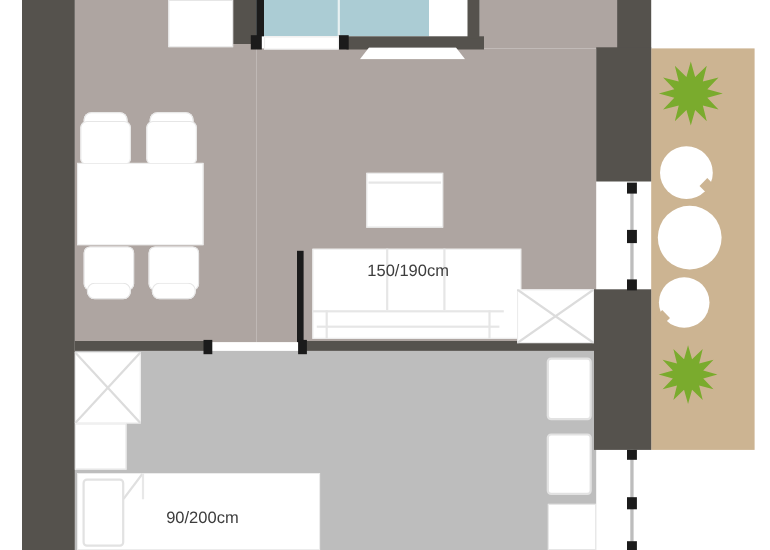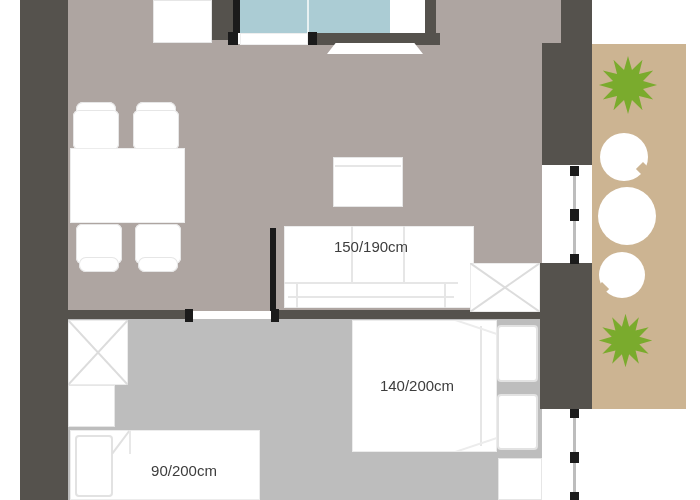--- a/index.html
+++ b/index.html
@@ -136,37 +136,27 @@
 
   <div class="abs furn-noline" style="left:68px;top:320px;width:60px;height:65px;">
     <svg width="60" height="65">
         <rect x="0.5" y="0.5" width="59" height="64" fill="none" stroke="#ececec"></rect>
         <line x1="0" y1="0" x2="60" y2="65" stroke="#dcdcdc" stroke-width="2"></line>
         <line x1="60" y1="0" x2="0" y2="65" stroke="#dcdcdc" stroke-width="2"></line>
       </svg>
   </div>
   <div class="abs furn" style="left:68px;top:385px;width:47px;height:42px;"></div>
 
-  <div class="abs furn-noline" style="left:70px;top:430px;width:190px;height:70px;box-shadow:0 0 0 1px #ececec inset;">
+  <div class="abs furn-noline" style="left:70px;top:430px;width:221px;height:70px;box-shadow:0 0 0 1px #ececec inset;">
     <div class="pillow" style="left:5px;top:5px;width:38px;height:62px;"></div>
     <svg style="position:absolute;left:42px;top:0;" width="20" height="24">
         <line x1="0" y1="24" x2="18" y2="0" stroke="#e0e0e0" stroke-width="2"></line>
         <line x1="18" y1="0" x2="18" y2="24" stroke="#e8e8e8" stroke-width="2"></line>
       </svg>
     <div class="dim-label" style="position:absolute;left:54px;top:33px;width:120px;">90/200cm</div>
   </div>
 
-  <div class="abs furn-noline" style="left:352px;top:320px;width:145px;height:132px;box-shadow:0 0 0 1px #ececec inset;">
-    <div class="line" style="position:absolute;left:128px;top:6px;width:2px;height:120px;"></div>
-    <svg style="position:absolute;left:103px;top:0;" width="42" height="18">
-        <line x1="0" y1="0" x2="42" y2="14" stroke="#ececec" stroke-width="2"></line>
-      </svg>
-    <svg style="position:absolute;left:103px;top:114px;" width="42" height="18">
-        <line x1="0" y1="18" x2="42" y2="4" stroke="#ececec" stroke-width="2"></line>
-      </svg>
-    <div class="dim-label" style="position:absolute;left:0;top:58px;width:130px;">140/200cm</div>
-  </div>
   <div class="pillow abs" style="left:497px;top:325px;width:41px;height:57px;"></div>
   <div class="pillow abs" style="left:497px;top:394px;width:41px;height:56px;"></div>
 
   <div class="abs furn" style="left:498px;top:458px;width:44px;height:42px;"></div>
 
 </div>
 
 </body></html>

